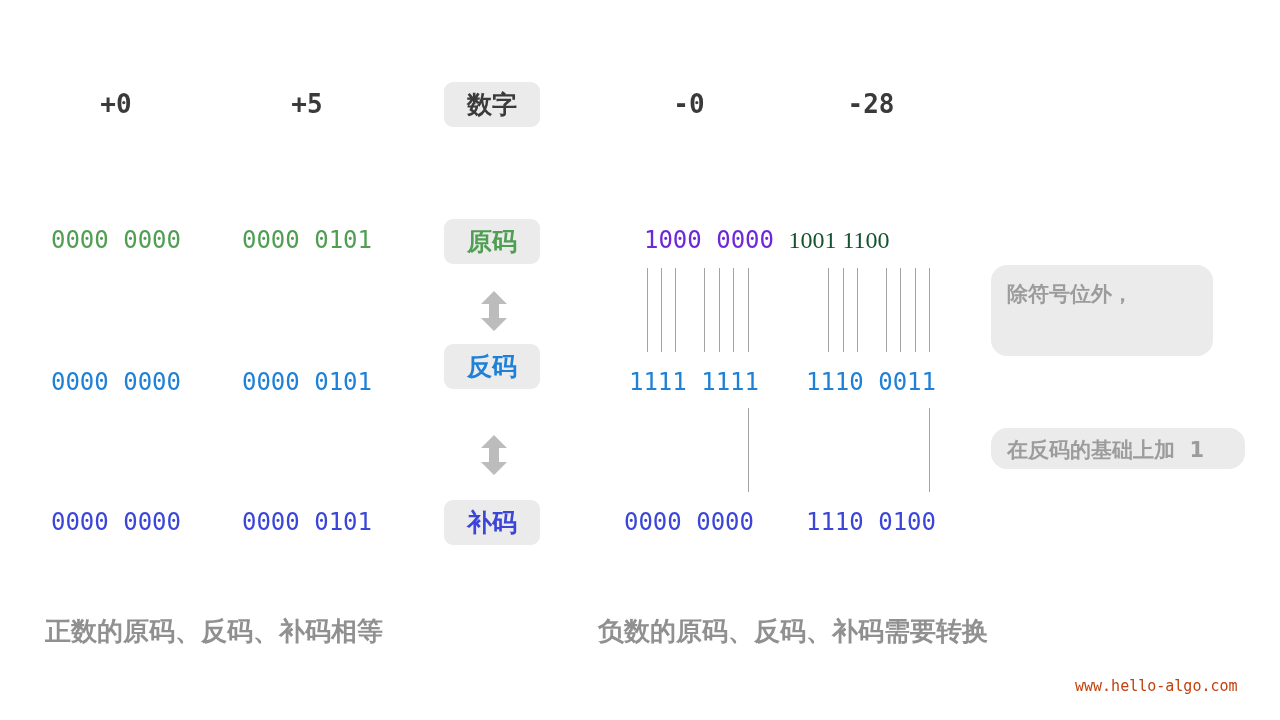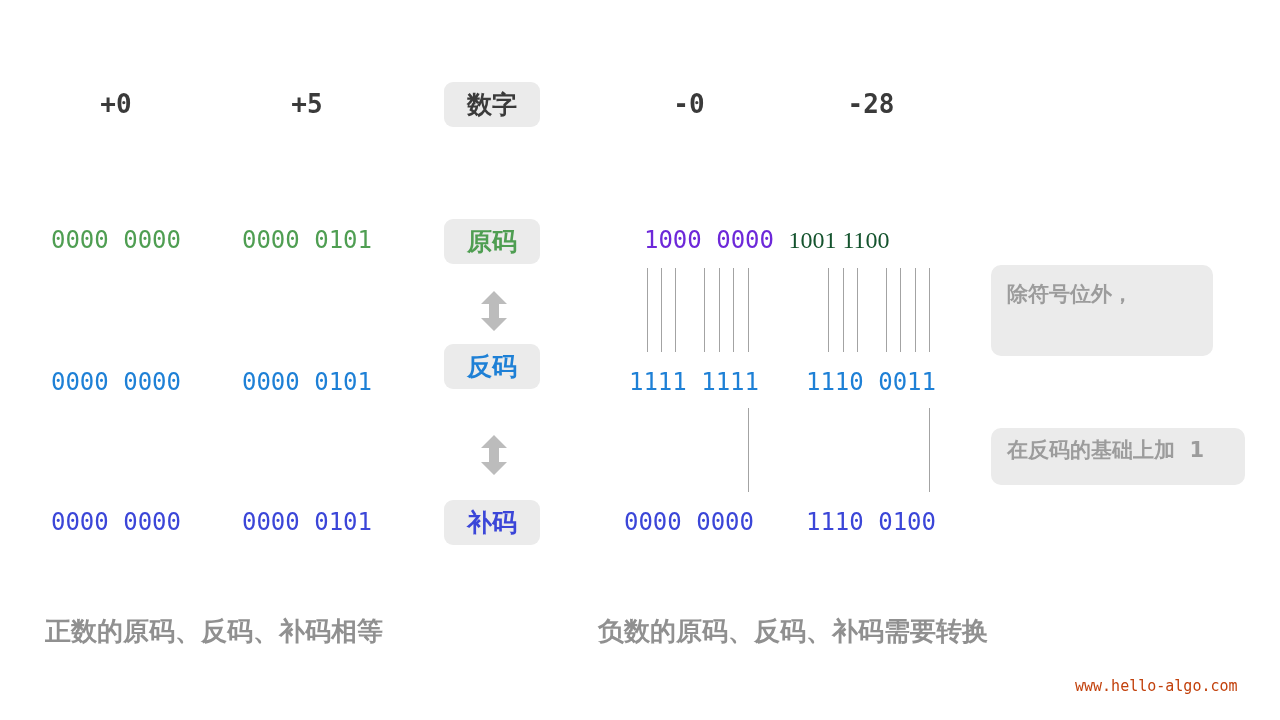--- a/index.html
+++ b/index.html
@@ -13,25 +13,25 @@
   }
   .bin{
     position:absolute;width:140px;height:28px;line-height:28px;text-align:center;
     font-family:"DejaVu Sans Mono",monospace;font-size:24px;font-weight:500;
   }
   .chip{
     position:absolute;left:444px;width:96px;height:45px;line-height:45px;text-align:center;
     background:#ebebeb;border-radius:9px;font-weight:bold;font-size:25px;color:#3a3a3a;
   }
   .note{
-    position:absolute;background:#ebebeb;border-radius:10px;color:#9c9c9c;
+    position:absolute;background:#ebebeb;border-radius:16px;color:#9c9c9c;
     font-weight:bold;font-size:21px;white-space:pre;
   }
   .note1{left:991px;top:265px;width:222px;height:91px;padding:12px 0 0 16px;box-sizing:border-box;line-height:34px;}
-  .note2{left:991px;top:428px;width:254px;height:57px;line-height:45px;padding-left:16px;box-sizing:border-box;}
+  .note2{left:991px;top:428px;width:254px;height:41px;line-height:45px;padding-left:16px;box-sizing:border-box;}
   .caption{
     position:absolute;top:616px;height:30px;line-height:30px;
     font-weight:bold;font-size:26px;color:#909090;white-space:nowrap;
   }
   .watermark{
     position:absolute;left:1075px;top:677px;font-family:"DejaVu Sans Mono",monospace;
     font-size:15px;color:#c2410c;white-space:nowrap;
   }
   .vline{position:absolute;width:1px;background:#a3a3a3;}
   .arrow{position:absolute;left:480px;width:28px;height:40px;}

